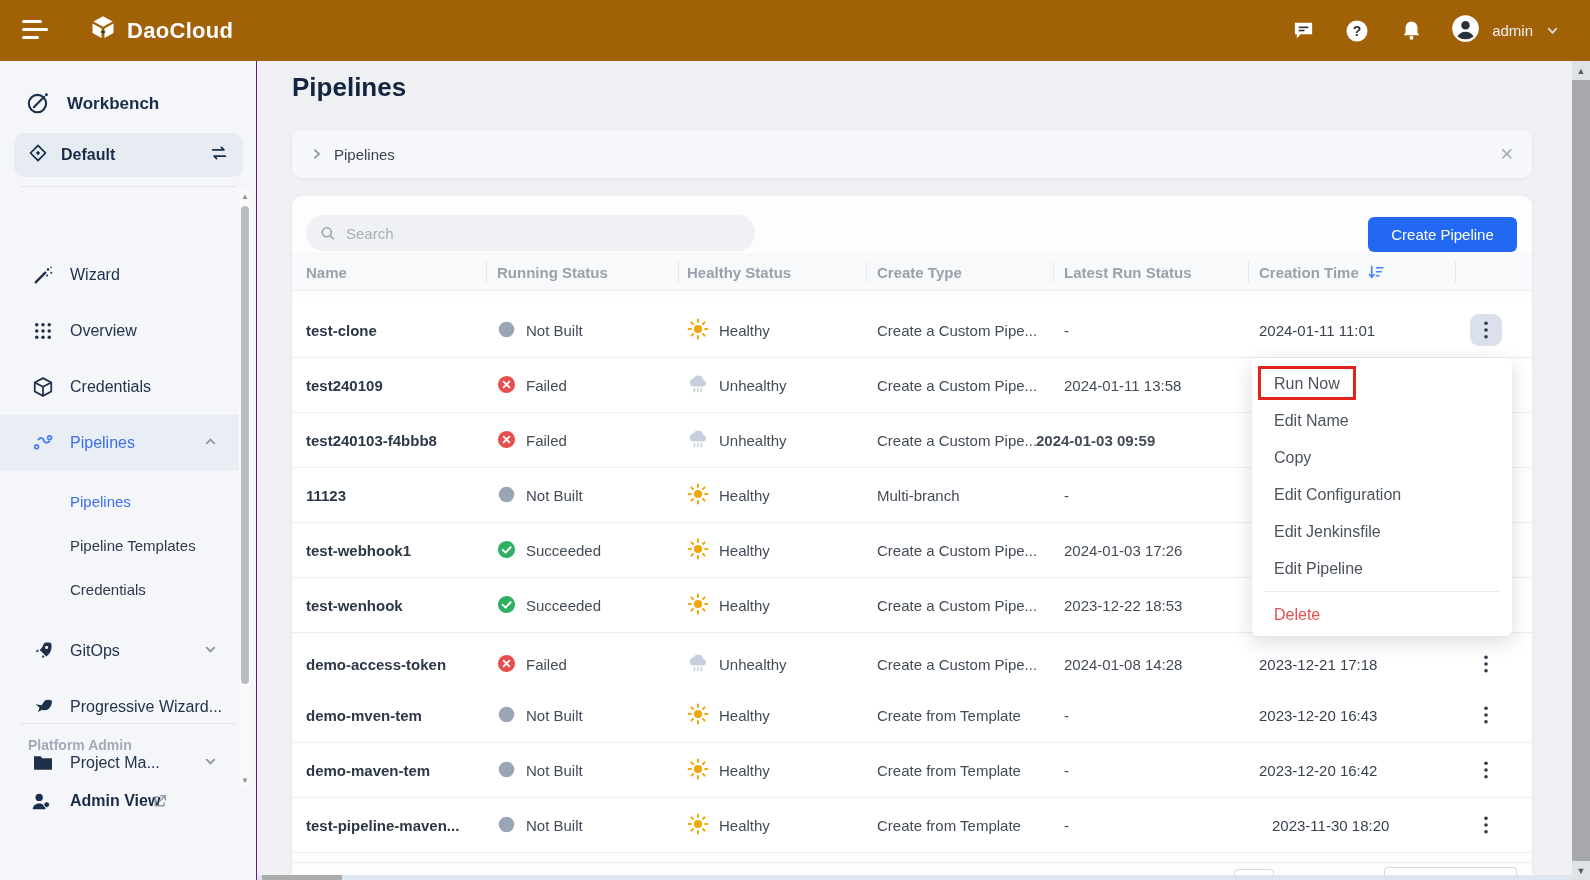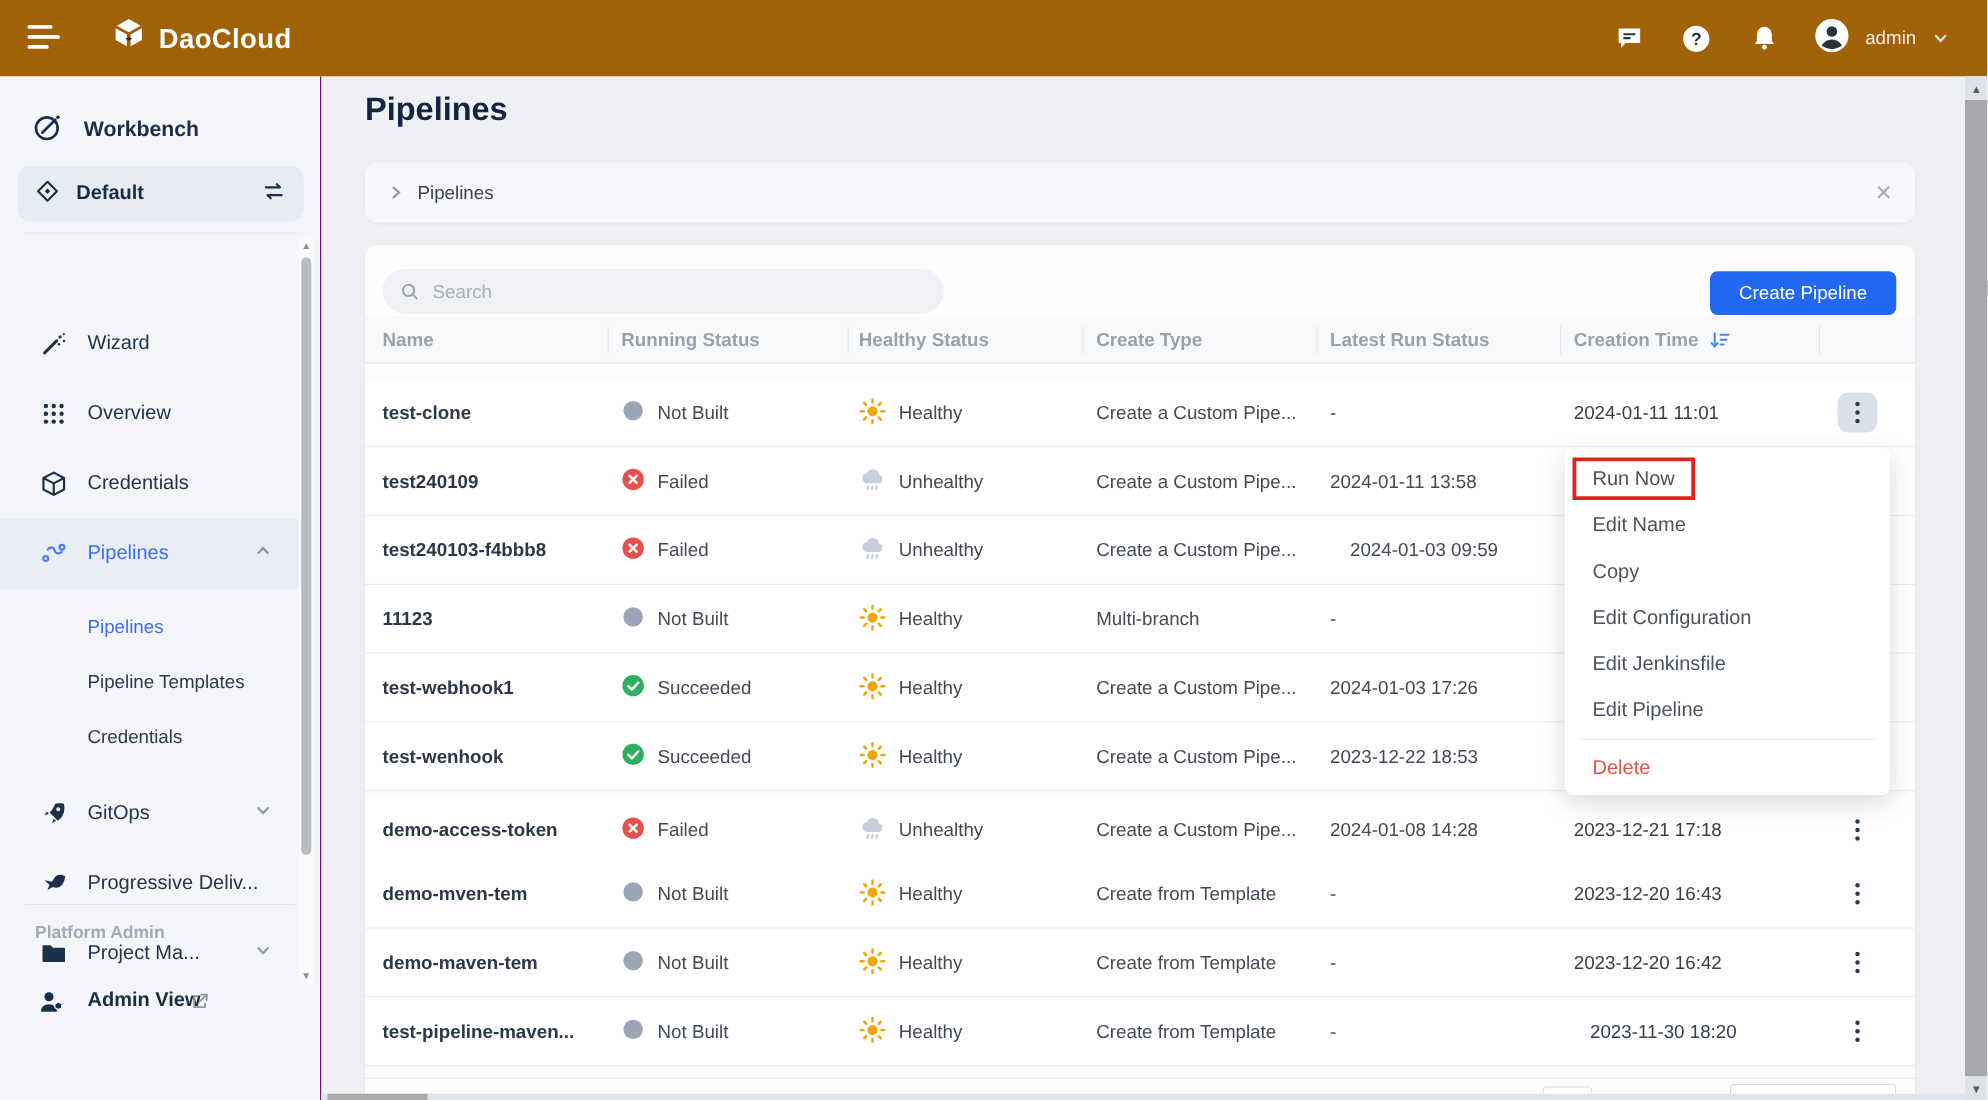--- a/index.html
+++ b/index.html
@@ -260,21 +260,21 @@
           <span class="chev"><svg viewBox="0 0 16 16" width="15" height="15" fill="none" stroke="#9099a6" stroke-width="2" stroke-linecap="round">
               <polyline points="4,6 8,10 12,6"></polyline>
             </svg></span>
         </div>
         <div class="side-item" style="top: 432px; height: 56px;">
           <span class="ic">
             <svg viewBox="0 0 24 24" width="22" height="22" fill="#1d3049">
               <path d="M22 5.5c-3.5-2.3-7.5-1.7-9.3 1.2l-2.2 3.5-6.5-1.2 4.3 3.8-1.8 4.7 4.6-2.6c5.8 2.2 9.8-1.5 10.9-9.4z"></path>
             </svg>
           </span>
-          <span class="lbl">Progressive Deliv...</span>
+          <span class="lbl">Progressive Wizard...</span>
         </div>
         <div class="side-item" style="top: 488px; height: 56px;">
           <span class="ic">
             <svg viewBox="0 0 24 24" width="22" height="22" fill="#1d3049">
               <path d="M3 4.5h6.3l2 2.2H21a.8.8 0 0 1 .8.8v11a.8.8 0 0 1-.8.8H3a.8.8 0 0 1-.8-.8v-13a.8.8 0 0 1 .8-1z"></path>
             </svg>
           </span>
           <span class="lbl">Project Ma...</span>
           <span class="chev"><svg viewBox="0 0 16 16" width="15" height="15" fill="none" stroke="#9099a6" stroke-width="2" stroke-linecap="round">
               <polyline points="4,6 8,10 12,6"></polyline>
@@ -459,21 +459,21 @@
                 <path d="M6.2 13.6a4.1 4.1 0 0 1 .4-8.1 5.1 5.1 0 0 1 9.7 1.4 3.4 3.4 0 0 1-.6 6.7z" fill="#c7cfdc"></path>
                 <g stroke="#c7cfdc" stroke-width="1.7" stroke-linecap="round">
                   <line x1="7.6" y1="15.8" x2="7.1" y2="18.3"></line>
                   <line x1="11.1" y1="15.8" x2="10.6" y2="18.3"></line>
                   <line x1="14.6" y1="15.8" x2="14.1" y2="18.3"></line>
                 </g>
               </svg></span>
             <span>Unhealthy</span>
           </div>
           <div class="td type" style="left: 585px;">Create a Custom Pipe...</div>
-          <div class="td latest" style="left: 788px;">2024-01-03 09:59</div>
+          <div class="td latest" style="left: 744px; font-weight: bold;">2024-01-03 09:59</div>
           <div class="td time" style="left: 967px;"></div>
           <button class="kebab-btn">
             <svg viewBox="0 0 4 18" width="4" height="18">
               <circle cx="2" cy="2.2" r="1.8" fill="#2e3b49"></circle>
               <circle cx="2" cy="9" r="1.8" fill="#2e3b49"></circle>
               <circle cx="2" cy="15.8" r="1.8" fill="#2e3b49"></circle>
             </svg>
           </button>
         </div>
         <div class="t-row" style="top: 165px;">

